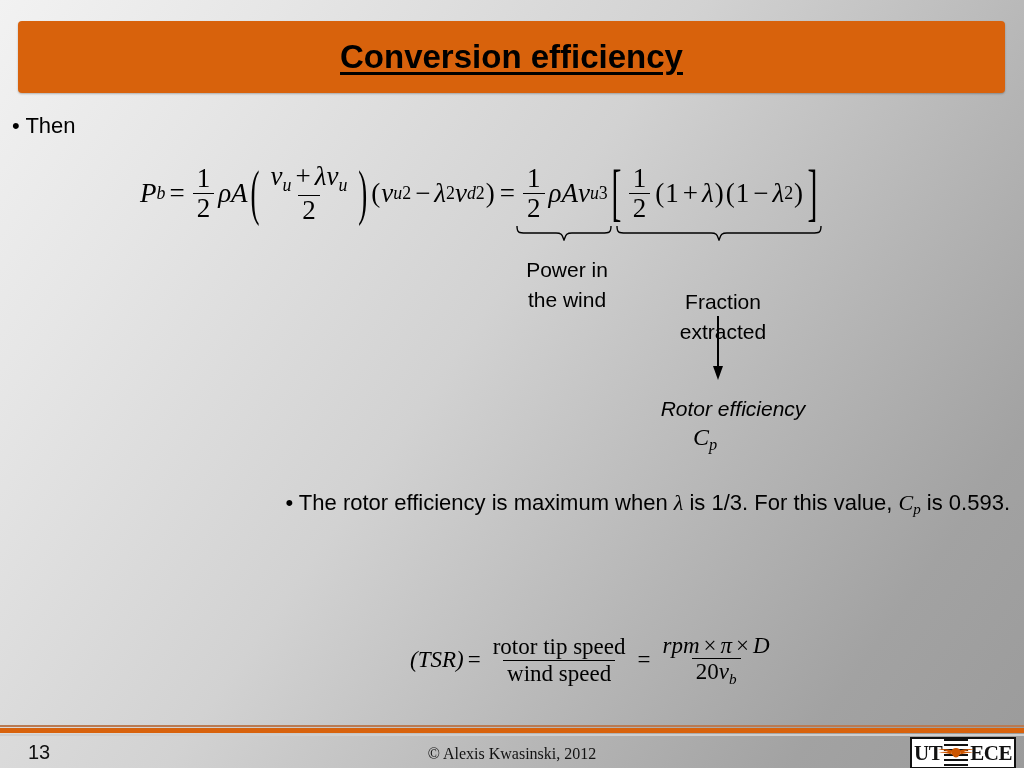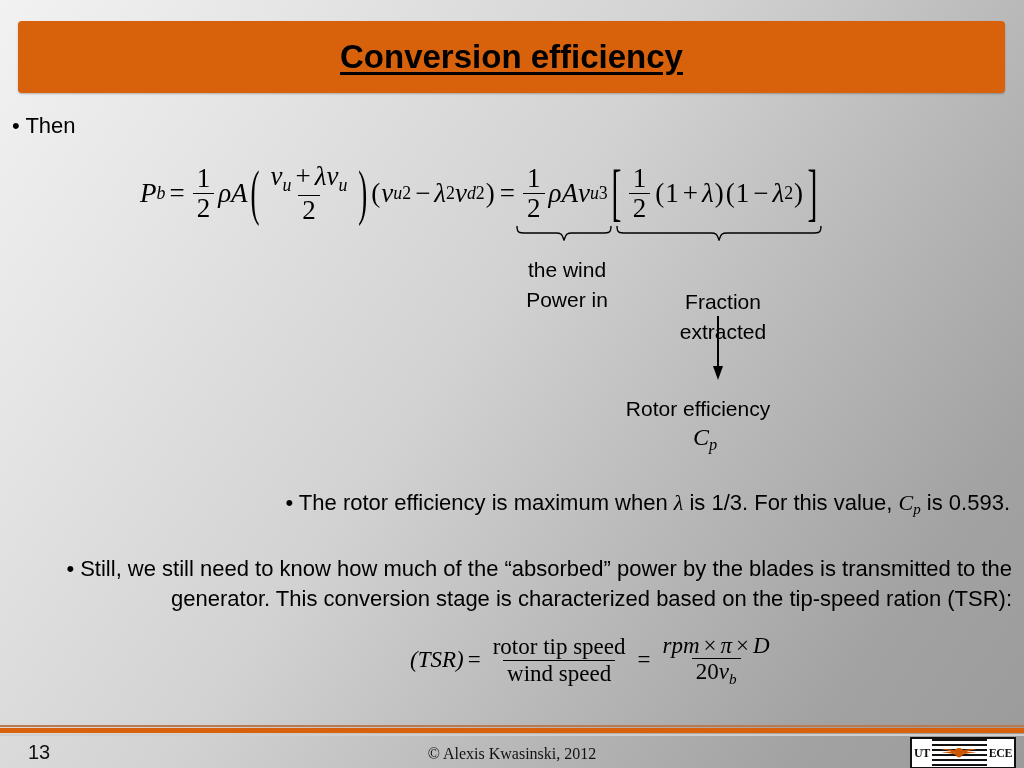--- a/index.html
+++ b/index.html
@@ -145,21 +145,21 @@
   
   #arrow-down {
     position: absolute;
     left: 710px;
     top: 316px;
     width: 16px;
     height: 66px;
   }
 
   
-  #lab-rotor { left: 593px; top: 394px; width: 210px; }
+  #lab-rotor { left: 628px; top: 394px; width: 210px; font-style: italic; }
   #lab-cp {
     position: absolute;
     left: 600px;
     top: 424px;
     width: 210px;
     text-align: center;
     font-family: "Liberation Serif", serif;
     font-style: italic;
     font-size: 24px;
     color: #000;
@@ -216,21 +216,21 @@
     height: 28px;
     border: 2px solid #111;
     background: #ffffff;
     display: flex;
     align-items: center;
     overflow: hidden;
   }
   #ut-ece-logo .lg-txt {
     font-family: "Liberation Serif", serif;
     font-weight: bold;
-    font-size: 12px;
+    font-size: 21px;
     color: #111;
     line-height: 1;
     padding: 0 2px;
     letter-spacing: -0.5px;
   }
   #ut-ece-logo .lg-mid {
     position: relative;
     flex: 1;
     height: 100%;
     background:
@@ -317,41 +317,40 @@
       <path d="M1,1 C1,8 3,8 10,8 L40,8 C46,8 46,10 48,15 C50,10 50,8 56,8 L86,8 C93,8 95,8 95,1" fill="none" stroke="#000" stroke-width="1.4"></path>
     </svg>
   </div>
   <div class="brace" style="left:616px; top:225px; width:206px;">
     <svg width="206" height="16" viewBox="0 0 206 16" preserveAspectRatio="none">
       <path d="M1,1 C1,8 3,8 10,8 L95,8 C101,8 101,10 103,15 C105,10 105,8 111,8 L196,8 C203,8 205,8 205,1" fill="none" stroke="#000" stroke-width="1.4"></path>
     </svg>
   </div>
 
   <div class="annot" id="lab-power">
+    <div>Power in</div>
     <div>the wind</div>
-    <div>Power in</div>
   </div>
   <div class="annot" id="lab-fraction">
     <div>Fraction</div>
     <div>extracted</div>
   </div>
 
   <div id="arrow-down">
     <svg width="16" height="66" viewBox="0 0 16 66">
       <line x1="8" y1="0" x2="8" y2="54" stroke="#000" stroke-width="2"></line>
       <polygon points="8,64 3,50 13,50" fill="#000"></polygon>
     </svg>
   </div>
 
   <div class="annot" id="lab-rotor">Rotor efficiency</div>
   <div id="lab-cp"><span>C</span><span class="sub">p</span></div>
 
   <div class="body-text para-a"><span>• The rotor efficiency is maximum when </span><span class="it">λ</span><span> is 1/3. For this value, </span><span class="it">C</span><span class="it sub">p</span><span> is 0.593.</span></div>
 
-  <div class="body-text para-b">• Still, we still need to know how much of the “absorbed” power by the blades is transmitted to the generator. This conversion stage is characterized based on the tip-speed ration (TSR):</div>
 
   <div class="math" id="eq-tsr">
     <span class="mathrow">
       <span class="mi">(</span>
         <span class="mi">TSR</span>
         <span class="mi">)</span>
       <span class="mo">=</span>
       <span class="frac">
         <span class="num upr">rotor tip speed</span>
         <span class="den upr">wind speed</span>

